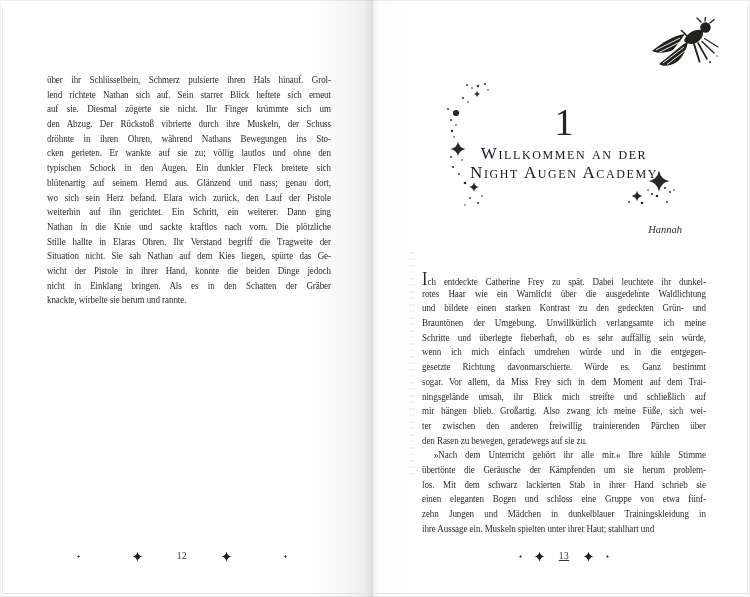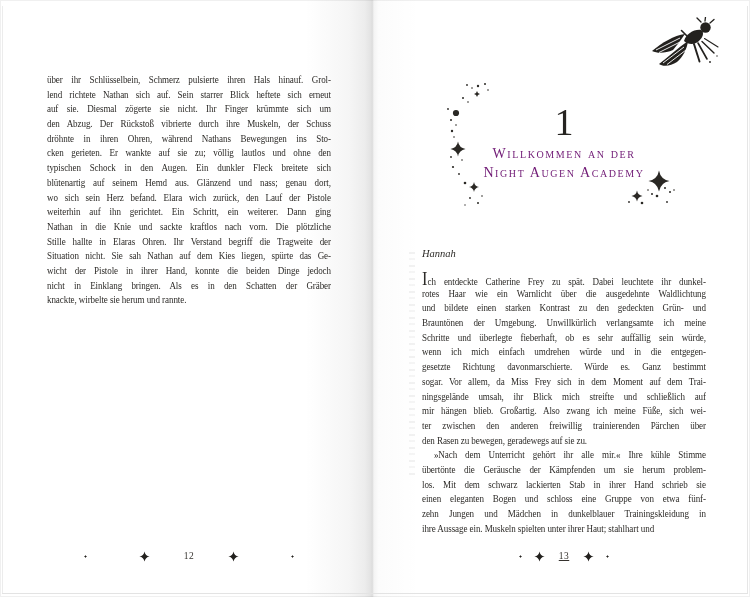--- a/index.html
+++ b/index.html
@@ -42,40 +42,40 @@
   .left-block  { left:47px;  top:73px;  }
   .right-block { left:422px; top:272px; }
   .tline { height:14.7px; text-align:justify; text-align-last:justify; white-space:normal; }
   .tline-last { text-align-last:left; }
   .para-initial .tline:first-child::first-letter {
     font-size:1.8em; line-height:14.7px; letter-spacing:0.2px;
   }
   .para-indent .tline:first-child { text-indent:13px; }
 
   .pov {
-    position:absolute; left:422px; top:248px; width:260px;
-    font-style:italic; font-size:10.5px; color:#2d2b28;
+    position:absolute; left:422px; top:224px; width:260px;
+    font-style:italic; font-size:10.5px; color:#2d2b28;text-align:right;
   }
 
   .chapter-number {
     position:absolute; left:422px; top:103px; width:284px;
     text-align:center; font-size:38px; line-height:1; color:#262421;
   }
   .chapter-title {
     position:absolute; left:422px; top:145px; width:284px;
-    text-align:center; font-variant:small-caps; font-size:14px;
-    line-height:18.5px; letter-spacing:1.6px; color:#701a75;
+    text-align:center; font-variant:small-caps; font-size:17px;
+    line-height:18.5px; letter-spacing:1.6px; color:#0f172a;
   }
 
   .footer {
     position:absolute; top:548px; height:16px;
     display:flex; align-items:center; justify-content:center;
     color:#35322e;
   }
-  .footer-left  { left:47px;  width:284px;gap:20px; }
+  .footer-left  { left:40px;  width:284px;gap:20px; }
   .footer-right { left:422px; width:284px;text-decoration:underline; }
   .footer .num { font-size:9.5px; margin:0 12px; letter-spacing:0.5px; }
   .footer svg { display:block; }
   .footer .gap { width:7px; }
 
   .ornament { position:absolute; }
   .fairy { left:650px; top:17px; }
   .starcluster { left:443px; top:80px; }
   .sparkright { left:622px; top:170px; }
   .ink { fill:#23211e; }

